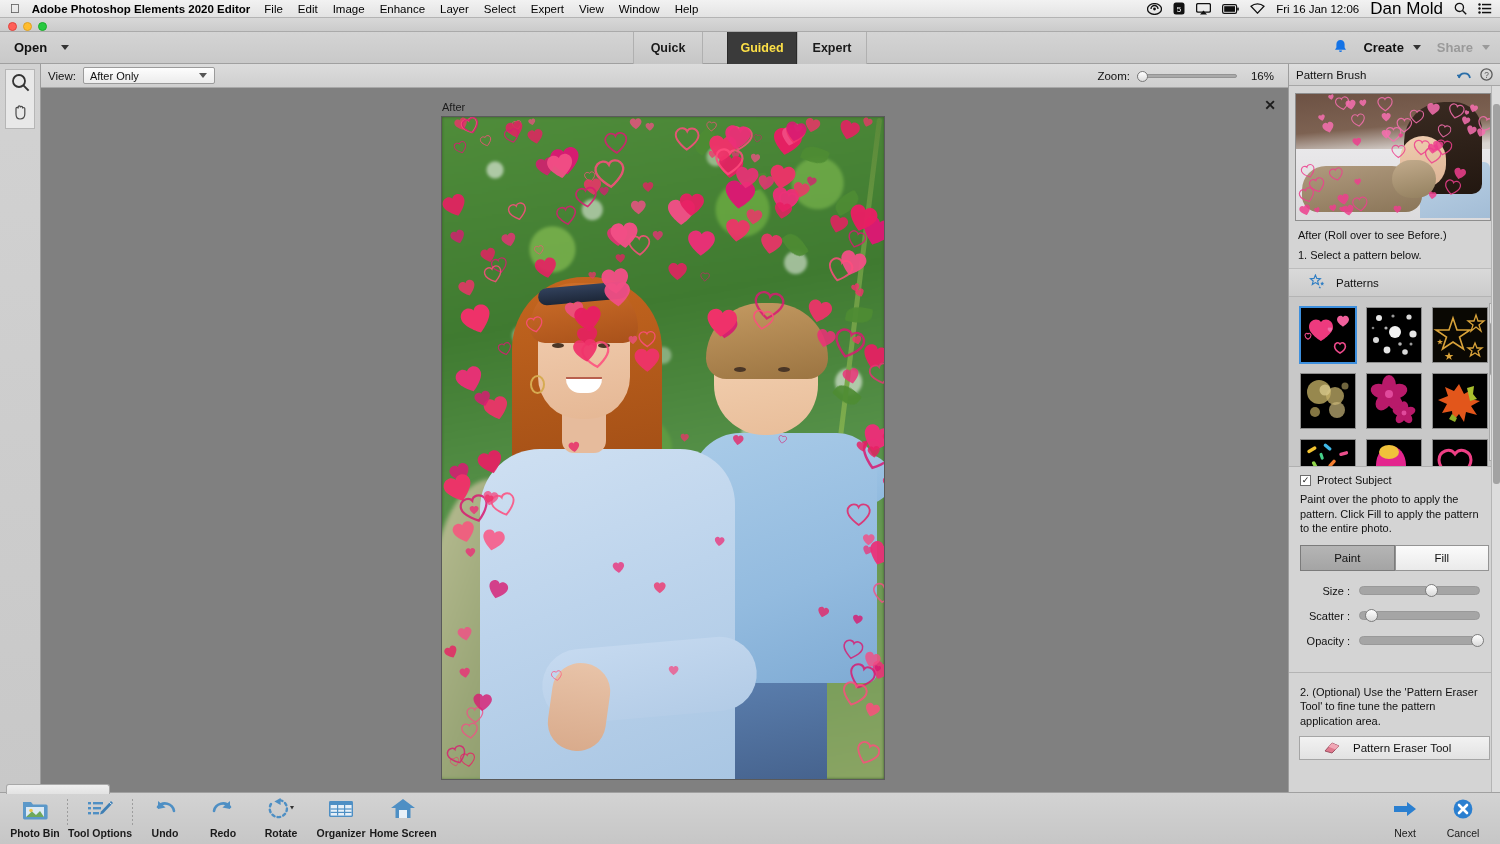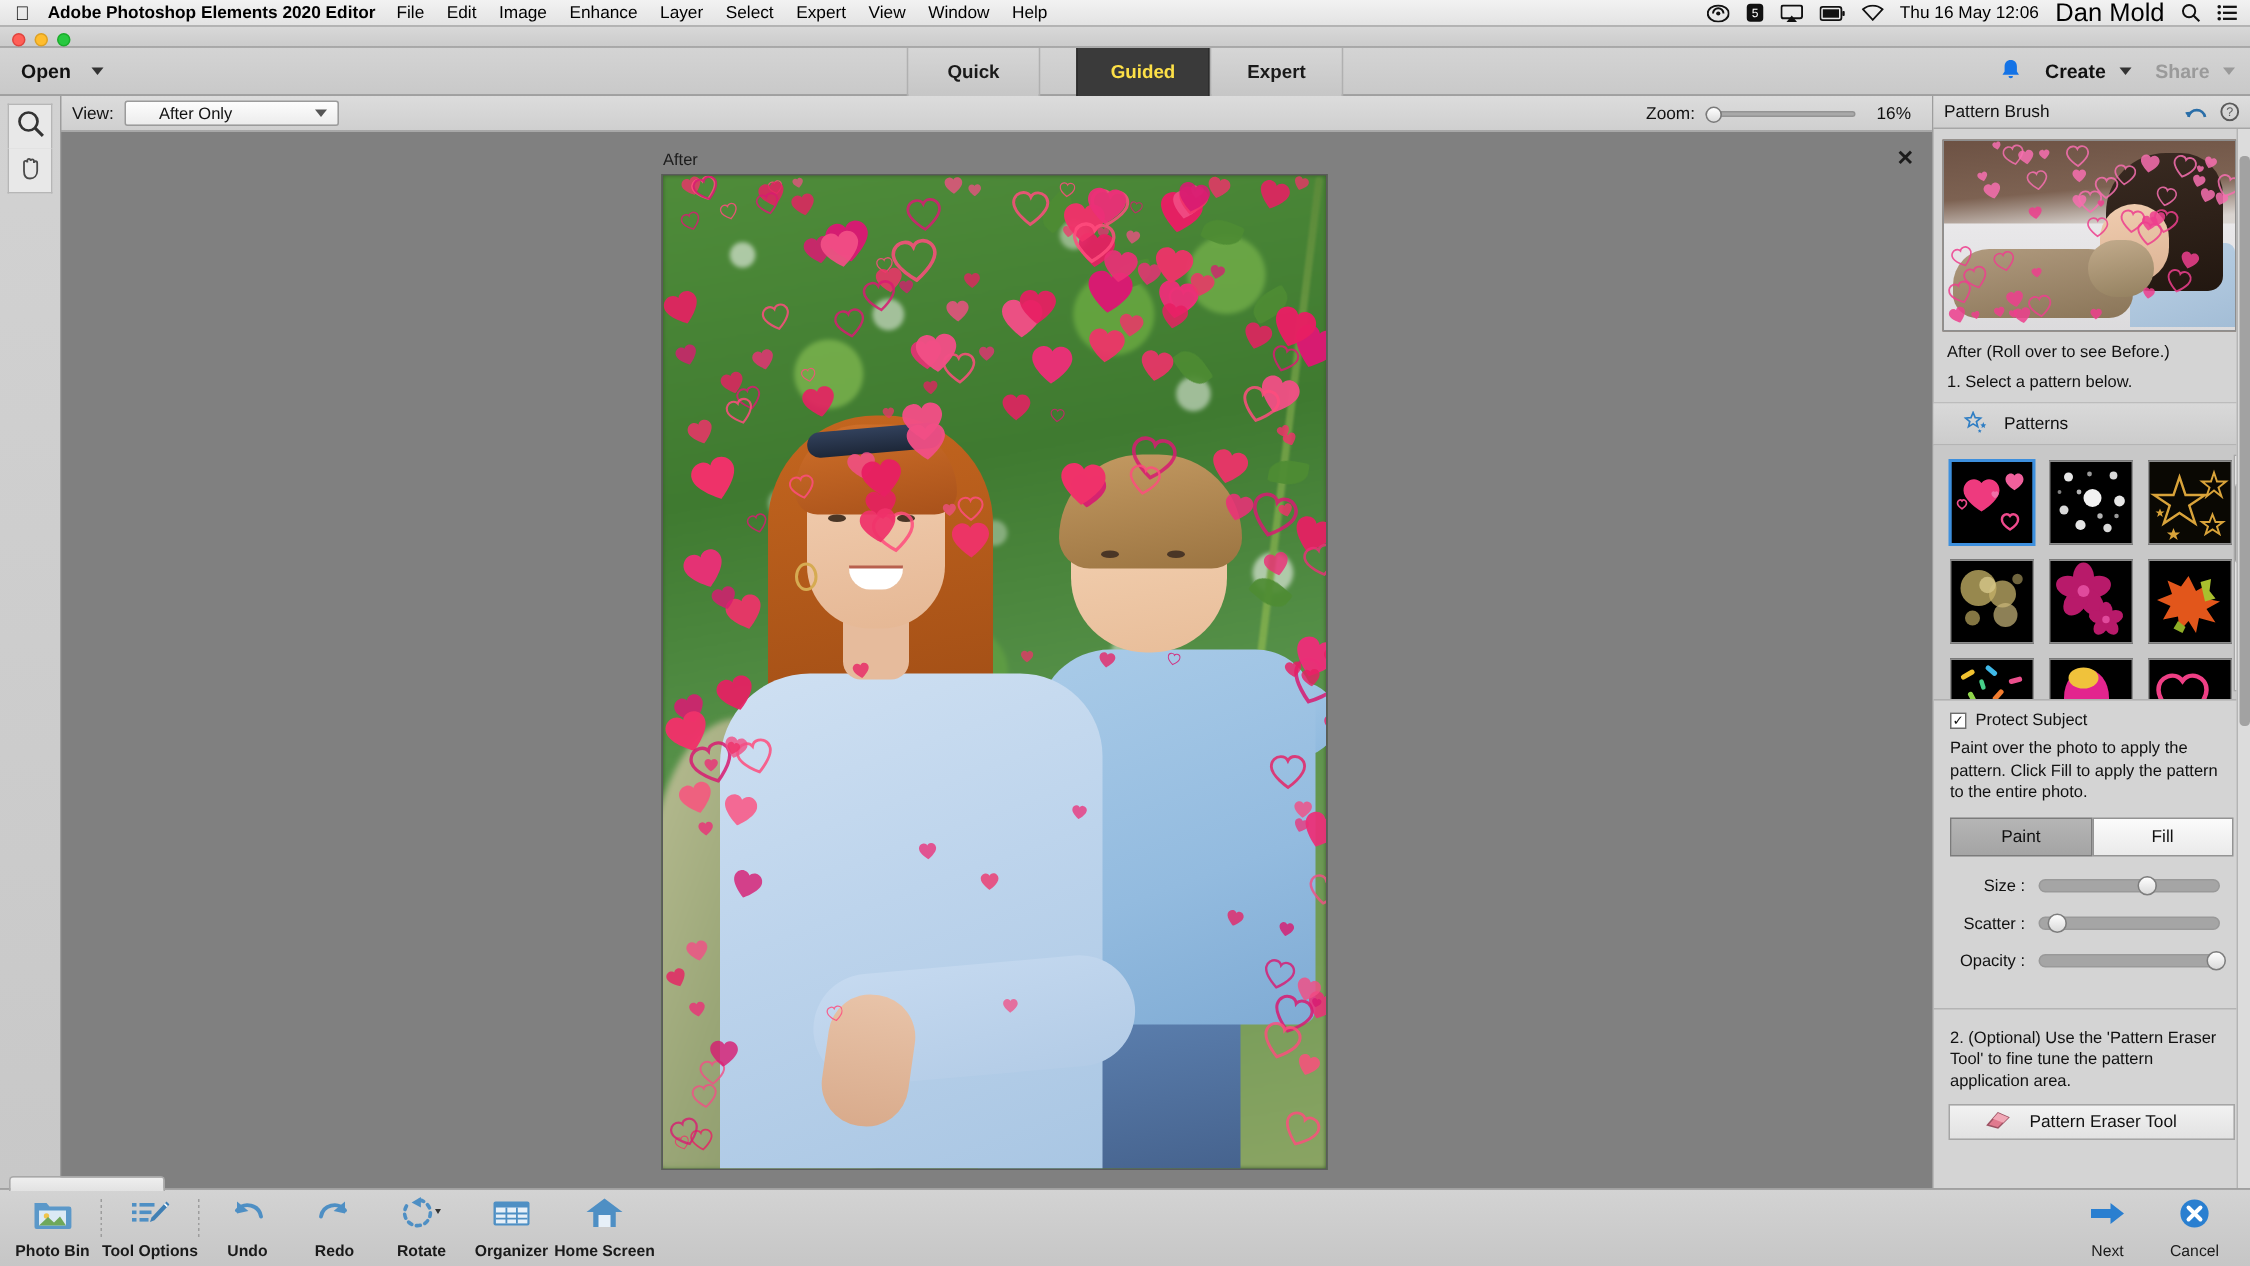--- a/index.html
+++ b/index.html
@@ -49,21 +49,21 @@
   }
   .caret-dn {
     width: 0; height: 0; border-left: 4.5px solid transparent;
     border-right: 4.5px solid transparent; border-top: 5px solid #333;
   }
   .modes {
     position: absolute; left: 50%; transform: translateX(-50%);
     display: flex; height: 32px;
   }
   .mode {
-    width: 89px; display: flex; align-items: center; justify-content: center;
+    width: 70px; display: flex; align-items: center; justify-content: center;
     font-size: 12.5px; font-weight: bold; color: #1a1a1a;
     background: linear-gradient(180deg, #d6d6d6, #c6c6c6);
     border-left: 1px solid #b0b0b0; border-right: 1px solid #b0b0b0;
     cursor: default;
   }
   .mode.active { background: #3a3a3a; color: #fde047; border-color: #2a2a2a; margin-left: 24px; }
   .mode-right { position: absolute; right: 10px; display: flex; align-items: center; gap: 16px; }
   .bell { color: #1473e6; font-size: 14px; }
   .create-btn, .share-btn {
     display: flex; align-items: center; gap: 9px;
@@ -74,25 +74,25 @@
 
   
   .optbar {
     position: absolute; top: 64px; left: 0; width: 1288px; height: 24px;
     background: linear-gradient(180deg, #dcdcdc, #cfcfcf);
     border-bottom: 1px solid #a8a8a8;
     display: flex; align-items: center;
   }
   .view-label { margin-left: 48px; font-size: 11.5px; color: #111; }
   .view-select {
-    margin-left: 7px; width: 143px; height: 17px;
+    margin-left: 7px; width: 132px; height: 17px;
     background: linear-gradient(180deg, #fdfdfd, #ececec);
     border: 1px solid #9b9b9b; border-radius: 2px;
     display: flex; align-items: center; position: relative;
-    font-size: 11px; color: #111; padding-left: 22px;
+    font-size: 11px; color: #111; padding-left: 6px;
   }
   .view-select .caret-dn {
     position: absolute; right: 7px; border-top-color: #555;
     border-left-width: 4px; border-right-width: 4px; border-top-width: 5px;
   }
   .zoomgroup {
     position: absolute; right: 14px; display: flex; align-items: center; gap: 7px;
     font-size: 11.5px; color: #111;
   }
   .zs-track {
@@ -427,21 +427,21 @@
           <rect x="0.6" y="0.6" width="14" height="8.8" rx="1.6" fill="none" stroke="#111" stroke-width="1.2"></rect>
           <rect x="2.2" y="2.2" width="10.8" height="5.6" fill="#111"></rect>
           <rect x="15.2" y="3.4" width="1.6" height="3.2" rx="0.6" fill="#111"></rect>
         </svg>
     </span>
     <span class="mac-ico">
       <svg width="15" height="11" viewBox="0 0 15 11">
           <path d="M1 3.2 A10 10 0 0 1 14 3.2 L7.5 10.2 Z" fill="none" stroke="#111" stroke-width="1.2"></path>
         </svg>
     </span>
-    <span class="mac-time">Thu 16 May  12:06</span>
+    <span class="mac-time">Fri 16 Jan  12:06</span>
     <span class="mac-user">Dan Mold</span>
     <span class="mac-ico">
       <svg width="13" height="13" viewBox="0 0 13 13">
           <circle cx="5.4" cy="5.4" r="4.1" fill="none" stroke="#111" stroke-width="1.3"></circle>
           <line x1="8.5" y1="8.5" x2="12.2" y2="12.2" stroke="#111" stroke-width="1.4"></line>
         </svg>
     </span>
     <span class="mac-ico">
       <svg width="14" height="11" viewBox="0 0 14 11">
           <circle cx="1.5" cy="1.5" r="1.2" fill="#111"></circle>

